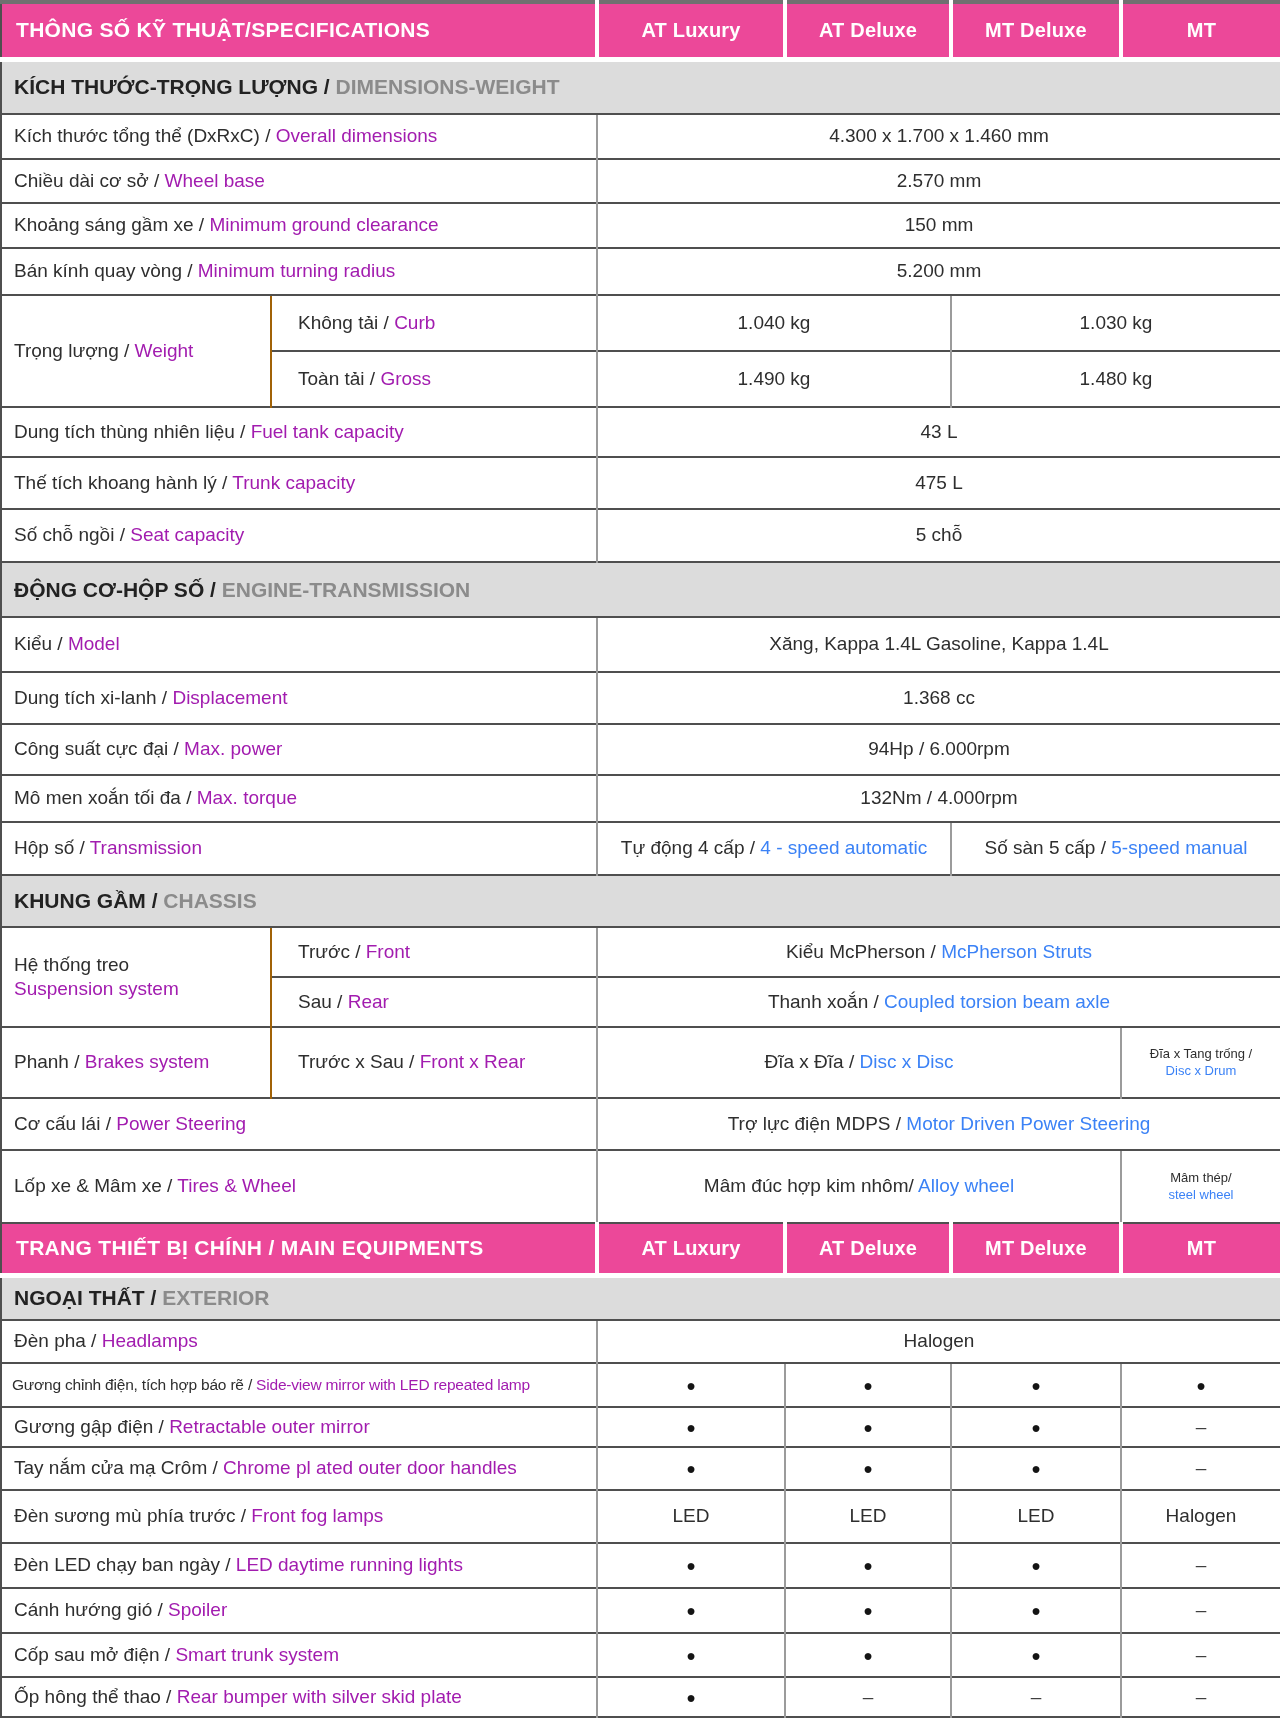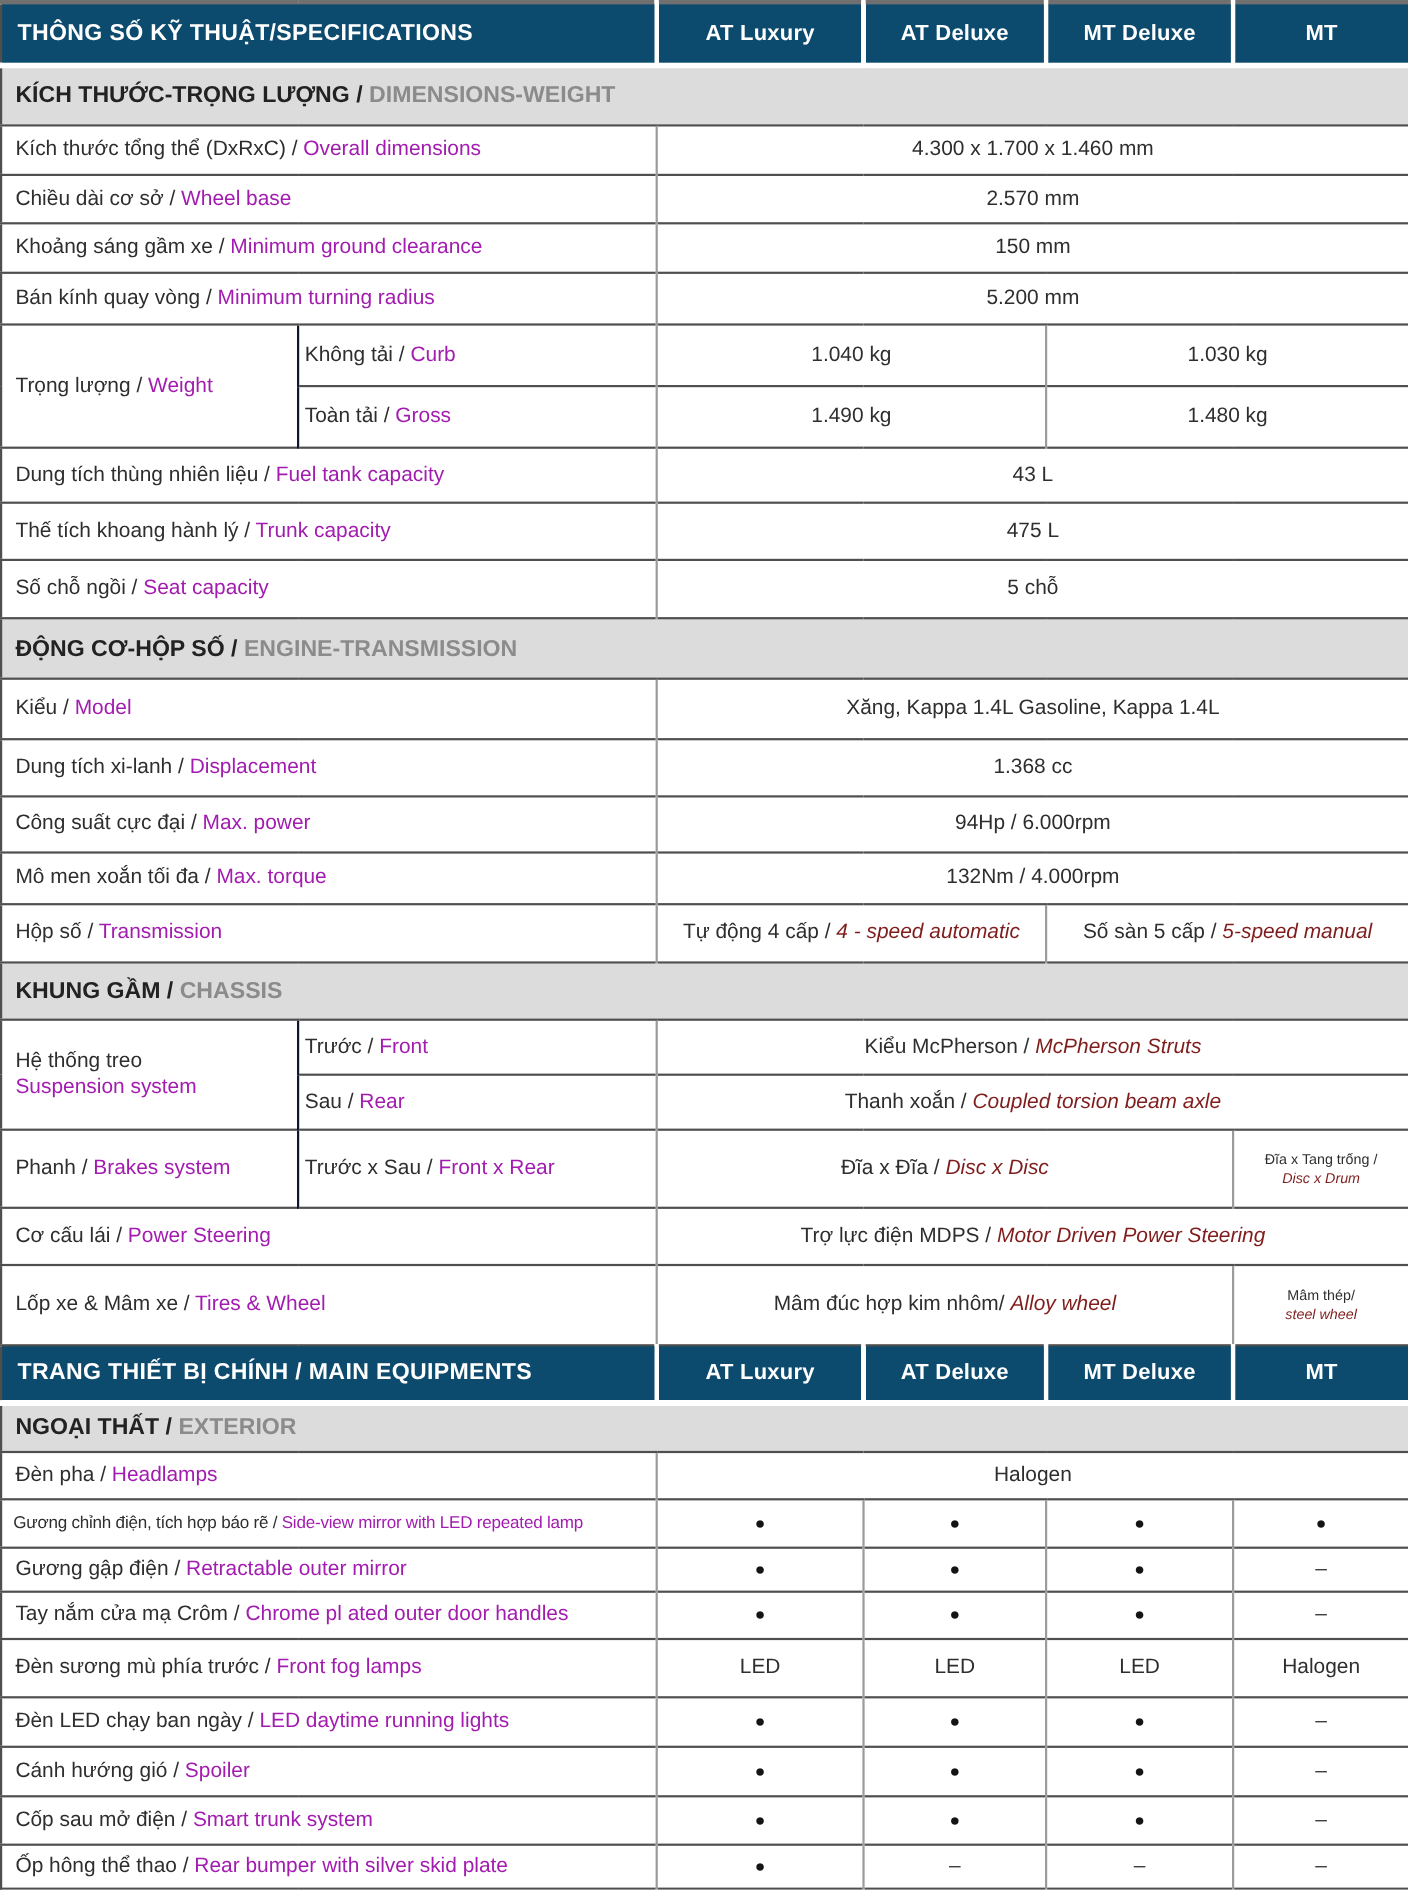--- a/index.html
+++ b/index.html
@@ -1,38 +1,38 @@
 <!DOCTYPE html>
 <html><head>
 <meta charset="utf-8">
 <style>
   html,body{margin:0;padding:0;background:#ffffff;}
   body{width:1280px;font-family:"Liberation Sans","DejaVu Sans",sans-serif;}
   table.spec{width:1280px;border-collapse:collapse;table-layout:fixed;
     border:2px solid #4f4f4f;border-top:4px solid #707070;}
   td,th{padding:0;vertical-align:middle;border-top:2px solid #4f4f4f;overflow:hidden;}
   
-  tr.hdr td,tr.hdr th{background:#0c4a6e;color:#ffffff;font-weight:bold;border-bottom:5px solid #ffffff;}
+  tr.hdr td,tr.hdr th{background:#ec4899;color:#ffffff;font-weight:bold;border-bottom:5px solid #ffffff;}
   tr.hdr th{font-size:20px;border-left:4px solid #ffffff;text-align:center;letter-spacing:.2px;}
   tr.hdr td.hdr-title{text-align:left;padding-left:14px;font-size:21px;letter-spacing:.3px;}
   
   tr.sec td{background:#dcdcdc;text-align:left;padding-left:12px;font-size:21px;font-weight:bold;}
   tr.sec .vi{color:#222222;}
   tr.sec .en{color:#8b8b8b;}
   
   td.lbl{text-align:left;padding-left:12px;font-size:19px;line-height:1.2;}
   td.lbl .vi{color:#2e2e2e;}
   td.lbl .en{color:#a21caf;}
-  td.lbl.sub{border-left:2px solid #0f172a;padding-left:5px;}
+  td.lbl.sub{border-left:2px solid #a16207;padding-left:26px;}
   td.lbl.sm{font-size:15.5px;letter-spacing:-.2px;padding-left:10px;}
   td.lbl.stackl{line-height:1.25;}
   
   td.val{text-align:center;font-size:19px;color:#2e2e2e;border-left:2px solid #9b9b9b;padding:0 6px;line-height:1.2;}
   td.val .vi{color:#2e2e2e;}
-  td.val .en{color:#7f1d1d;font-style:italic;}
+  td.val .en{color:#3b82f6;}
   td.val.stackv{font-size:13px;line-height:1.25;}
   .dot{font-size:16px;color:#141414;}
   .dash{font-size:19px;color:#3f3f3f;}
 </style>
 </head>
 <body>
 
 <table class="spec">
   <colgroup>
     <col style="width:270px">

